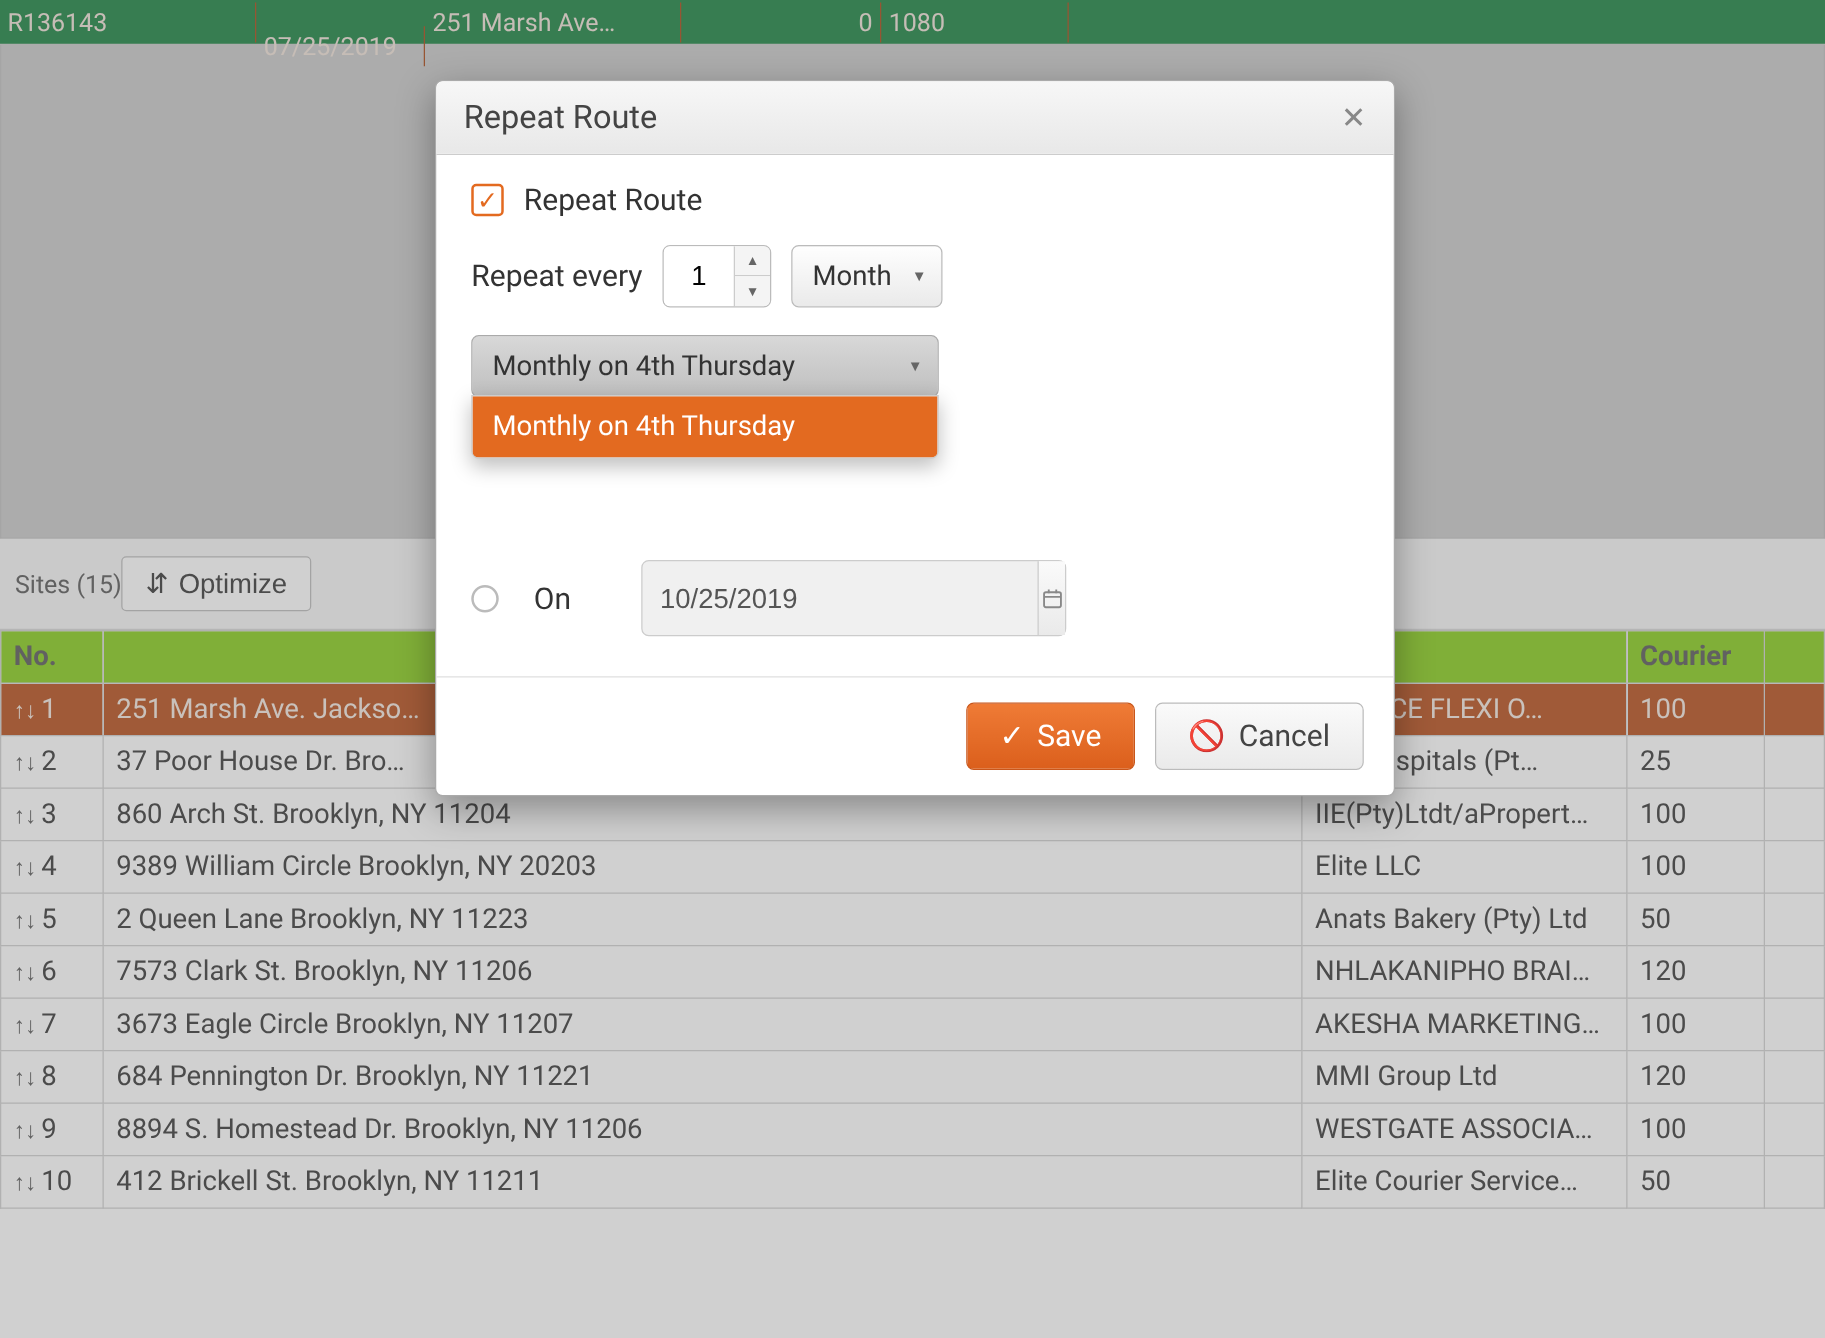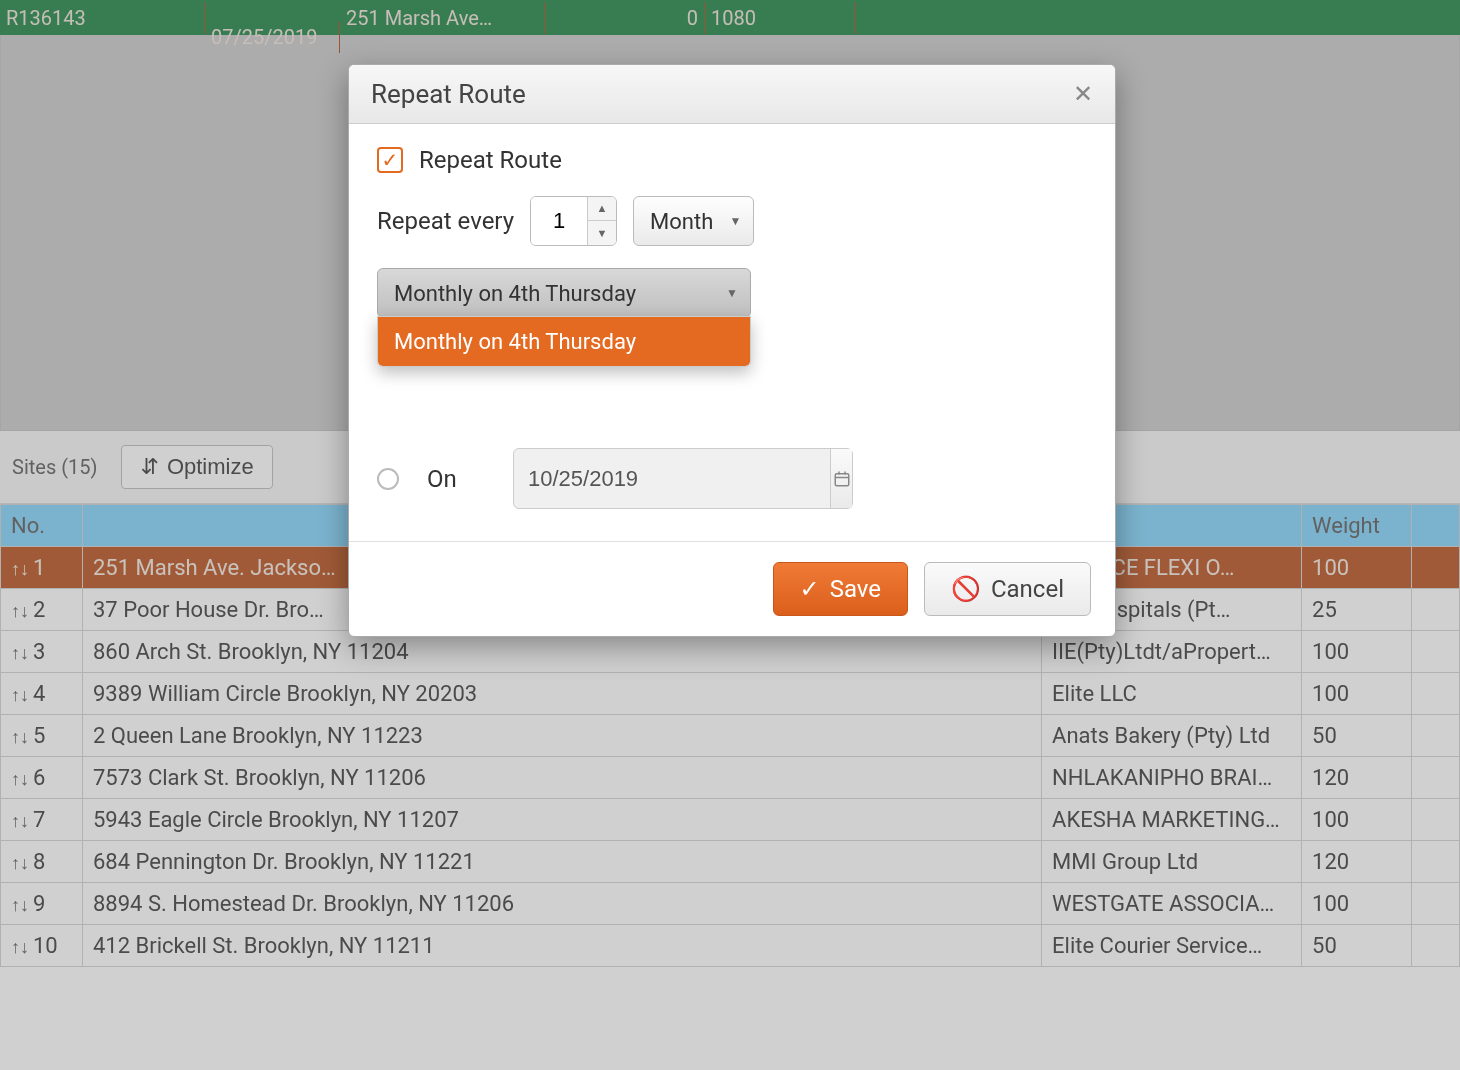--- a/index.html
+++ b/index.html
@@ -44,21 +44,20 @@
     border-top: none;
   }
 
   .sites-header {
     display: flex;
     align-items: center;
     padding: 14px 12px;
     background: #f6f6f6;
     border-bottom: 1px solid #d6d6d6;
     color: #555;
-    gap: 24px;
   }
   .optimize-btn {
     border: 1px solid #bbb;
     background: #fff;
     padding: 8px 18px;
     border-radius: 4px;
     font-size: 22px;
     color: #333;
     display: flex;
     align-items: center;
@@ -72,22 +71,22 @@
   }
   table.sites th, table.sites td {
     border: 1px solid #d0d0d0;
     padding: 8px 10px;
     text-align: left;
     white-space: nowrap;
     overflow: hidden;
     text-overflow: ellipsis;
   }
   table.sites th {
-    background: #7dd3fc;
-    font-weight: 400;
+    background: #84cc16;
+    font-weight: 700;
     color: #555;
   }
   .col-no     { width: 82px; text-align: center; }
   .col-addr   { width: 960px; }
   .col-client { width: 260px; }
   .col-weight { width: 110px; }
   .col-extra  { width: 48px; }
   tr.selected td {
     background: #b54b16;
     color: #f5e9e0;
@@ -265,21 +264,21 @@
     <span>Optimize</span>
   </button>
 </div>
 
 <table class="sites">
   <thead>
     <tr>
       <th class="col-no">No.</th>
       <th class="col-addr"></th>
       <th class="col-client">Client</th>
-      <th class="col-weight">Weight</th>
+      <th class="col-weight">Courier</th>
       <th class="col-extra"></th>
     </tr>
   </thead>
   <tbody id="sites-body">
       <tr class="selected">
         <td class="col-no"><span class="sort-arrow">↑↓</span>1</td>
         <td class="col-addr">251 Marsh Ave. Jackso…</td>
         <td class="col-client">A SPACE FLEXI O…</td>
         <td class="col-weight">100</td>
         <td class="col-extra"></td>
@@ -314,21 +313,21 @@
       </tr>
       <tr>
         <td class="col-no"><span class="sort-arrow">↑↓</span>6</td>
         <td class="col-addr">7573 Clark St. Brooklyn, NY 11206</td>
         <td class="col-client">NHLAKANIPHO BRAI…</td>
         <td class="col-weight">120</td>
         <td class="col-extra"></td>
       </tr>
       <tr>
         <td class="col-no"><span class="sort-arrow">↑↓</span>7</td>
-        <td class="col-addr">5943 Eagle Circle Brooklyn, NY 11207</td>
+        <td class="col-addr">3673 Eagle Circle Brooklyn, NY 11207</td>
         <td class="col-client">AKESHA MARKETING…</td>
         <td class="col-weight">100</td>
         <td class="col-extra"></td>
       </tr>
       <tr>
         <td class="col-no"><span class="sort-arrow">↑↓</span>8</td>
         <td class="col-addr">684 Pennington Dr. Brooklyn, NY 11221</td>
         <td class="col-client">MMI Group Ltd</td>
         <td class="col-weight">120</td>
         <td class="col-extra"></td>

